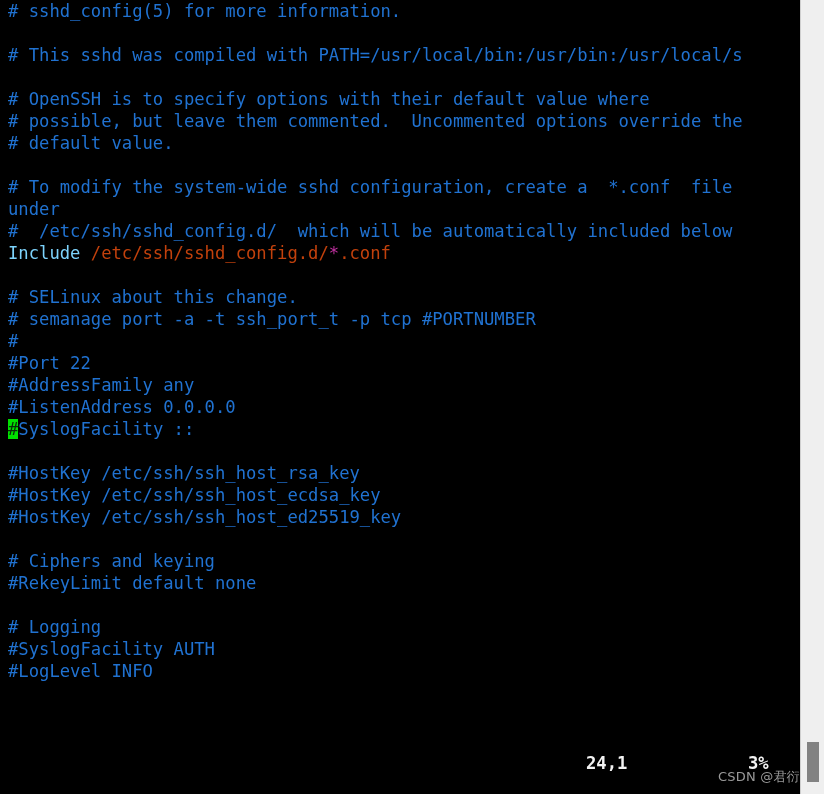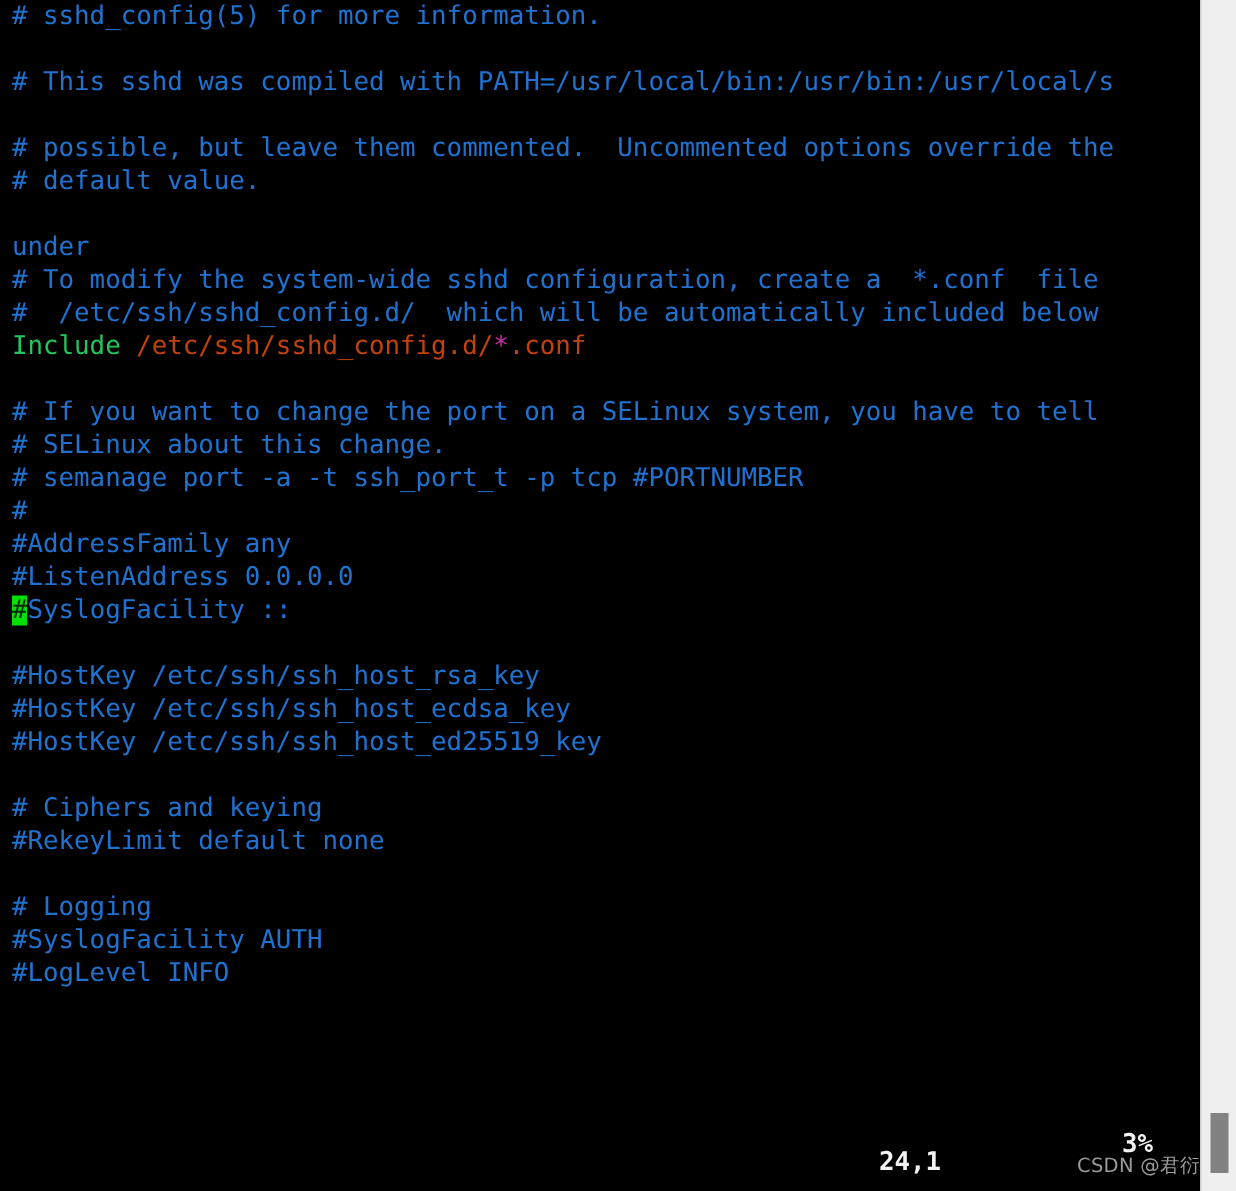--- a/index.html
+++ b/index.html
@@ -35,21 +35,21 @@
     line-height: 22px;
     font-size: 17.2px;
     letter-spacing: 0px;
     white-space: pre;
     padding-left: 8px;
     color: #1f73d4;
     font-family: "DejaVu Sans Mono", "Liberation Mono", monospace;
   }
 
   .cmt      { color: #2072d1; }
-  .kw       { color: #22c55e; }
+  .kw       { color: #7dd3fc; }
   .path     { color: #c2410c; }
   .star     { color: #c030a0; }
   .blank    { color: transparent; }
 
   .cursor {
     background: #00e000;
     color: #0a2a0a;
   }
 
   
@@ -64,21 +64,20 @@
     font-size: 17.2px;
     font-family: "DejaVu Sans Mono", "Liberation Mono", monospace;
   }
   #ruler-pos {
     position: absolute;
     left: 586px;
     top: 5px;
     color: #f2f2f2;
     white-space: pre;
     font-weight: bold;
-    margin-top: 12px;
   }
   #ruler-pct {
     position: absolute;
     left: 748px;
     top: 5px;
     color: #f2f2f2;
     white-space: pre;
     font-weight: bold;
   }
 
@@ -117,32 +116,33 @@
 </head>
 <body>
 
 <div id="screen">
 
   <div id="buffer">
       <div class="line"><span class="cmt"># sshd_config(5) for more information.</span></div>
       <div class="line"><span class="blank"></span></div>
       <div class="line"><span class="cmt"># This sshd was compiled with PATH=/usr/local/bin:/usr/bin:/usr/local/s</span></div>
       <div class="line"><span class="blank"></span></div>
+      <div class="line"><span class="cmt"># OpenSSH is to specify options with their default value where</span></div>
       <div class="line"><span class="cmt"># possible, but leave them commented.  Uncommented options override the</span></div>
       <div class="line"><span class="cmt"># default value.</span></div>
       <div class="line"><span class="blank"></span></div>
+      <div class="line"><span class="cmt"># To modify the system-wide sshd configuration, create a  *.conf  file</span></div>
       <div class="line"><span class="cmt">under</span></div>
-      <div class="line"><span class="cmt"># To modify the system-wide sshd configuration, create a  *.conf  file</span></div>
       <div class="line"><span class="cmt">#  /etc/ssh/sshd_config.d/  which will be automatically included below</span></div>
       <div class="line"><span class="kw">Include</span><span class="path"> /etc/ssh/sshd_config.d/</span><span class="star">*</span><span class="path">.conf</span></div>
       <div class="line"><span class="blank"></span></div>
-      <div class="line"><span class="cmt"># If you want to change the port on a SELinux system, you have to tell</span></div>
       <div class="line"><span class="cmt"># SELinux about this change.</span></div>
       <div class="line"><span class="cmt"># semanage port -a -t ssh_port_t -p tcp #PORTNUMBER</span></div>
       <div class="line"><span class="cmt">#</span></div>
+      <div class="line"><span class="cmt">#Port 22</span></div>
       <div class="line"><span class="cmt">#AddressFamily any</span></div>
       <div class="line"><span class="cmt">#ListenAddress 0.0.0.0</span></div>
       <div class="line"><span class="cursor">#</span><span class="cmt">SyslogFacility ::</span></div>
       <div class="line"><span class="blank"></span></div>
       <div class="line"><span class="cmt">#HostKey /etc/ssh/ssh_host_rsa_key</span></div>
       <div class="line"><span class="cmt">#HostKey /etc/ssh/ssh_host_ecdsa_key</span></div>
       <div class="line"><span class="cmt">#HostKey /etc/ssh/ssh_host_ed25519_key</span></div>
       <div class="line"><span class="blank"></span></div>
       <div class="line"><span class="cmt"># Ciphers and keying</span></div>
       <div class="line"><span class="cmt">#RekeyLimit default none</span></div>

